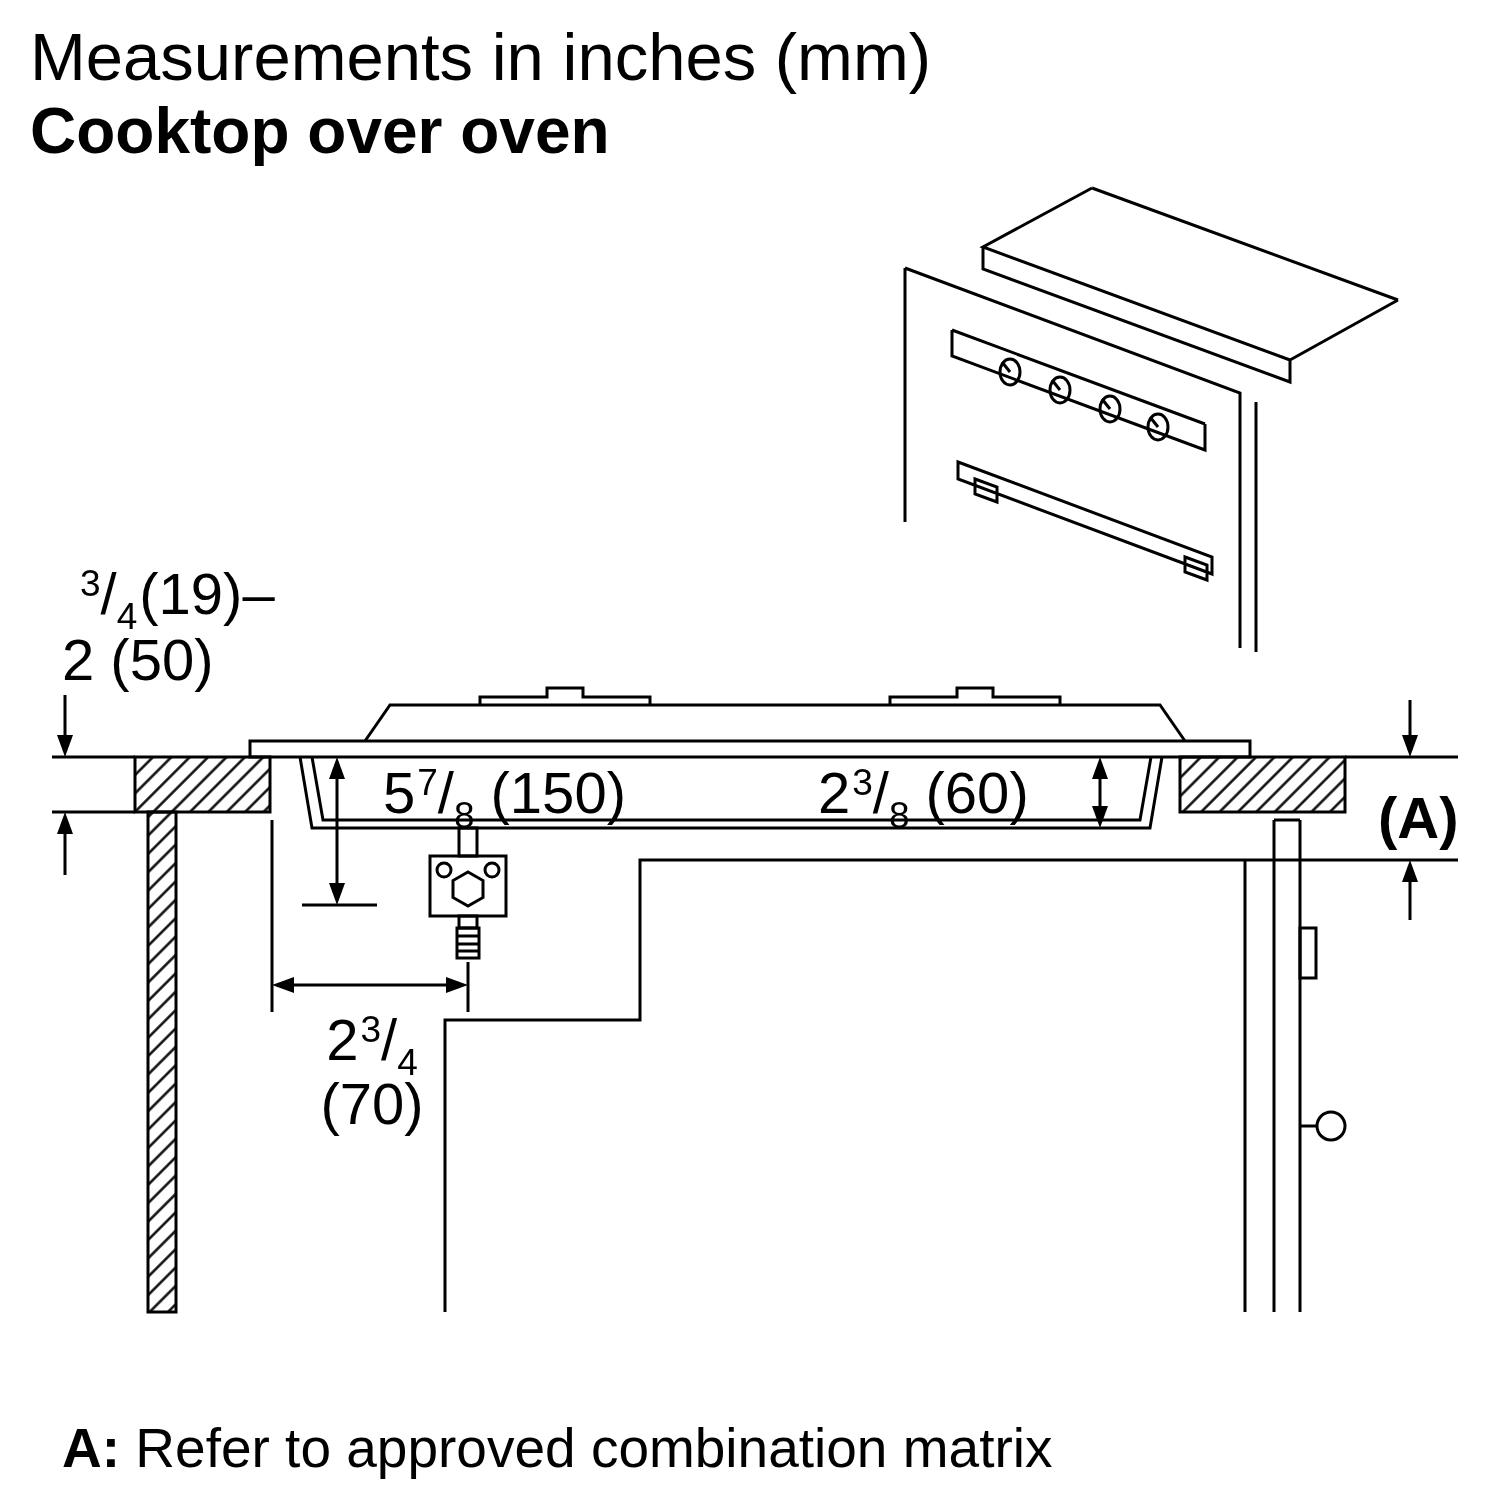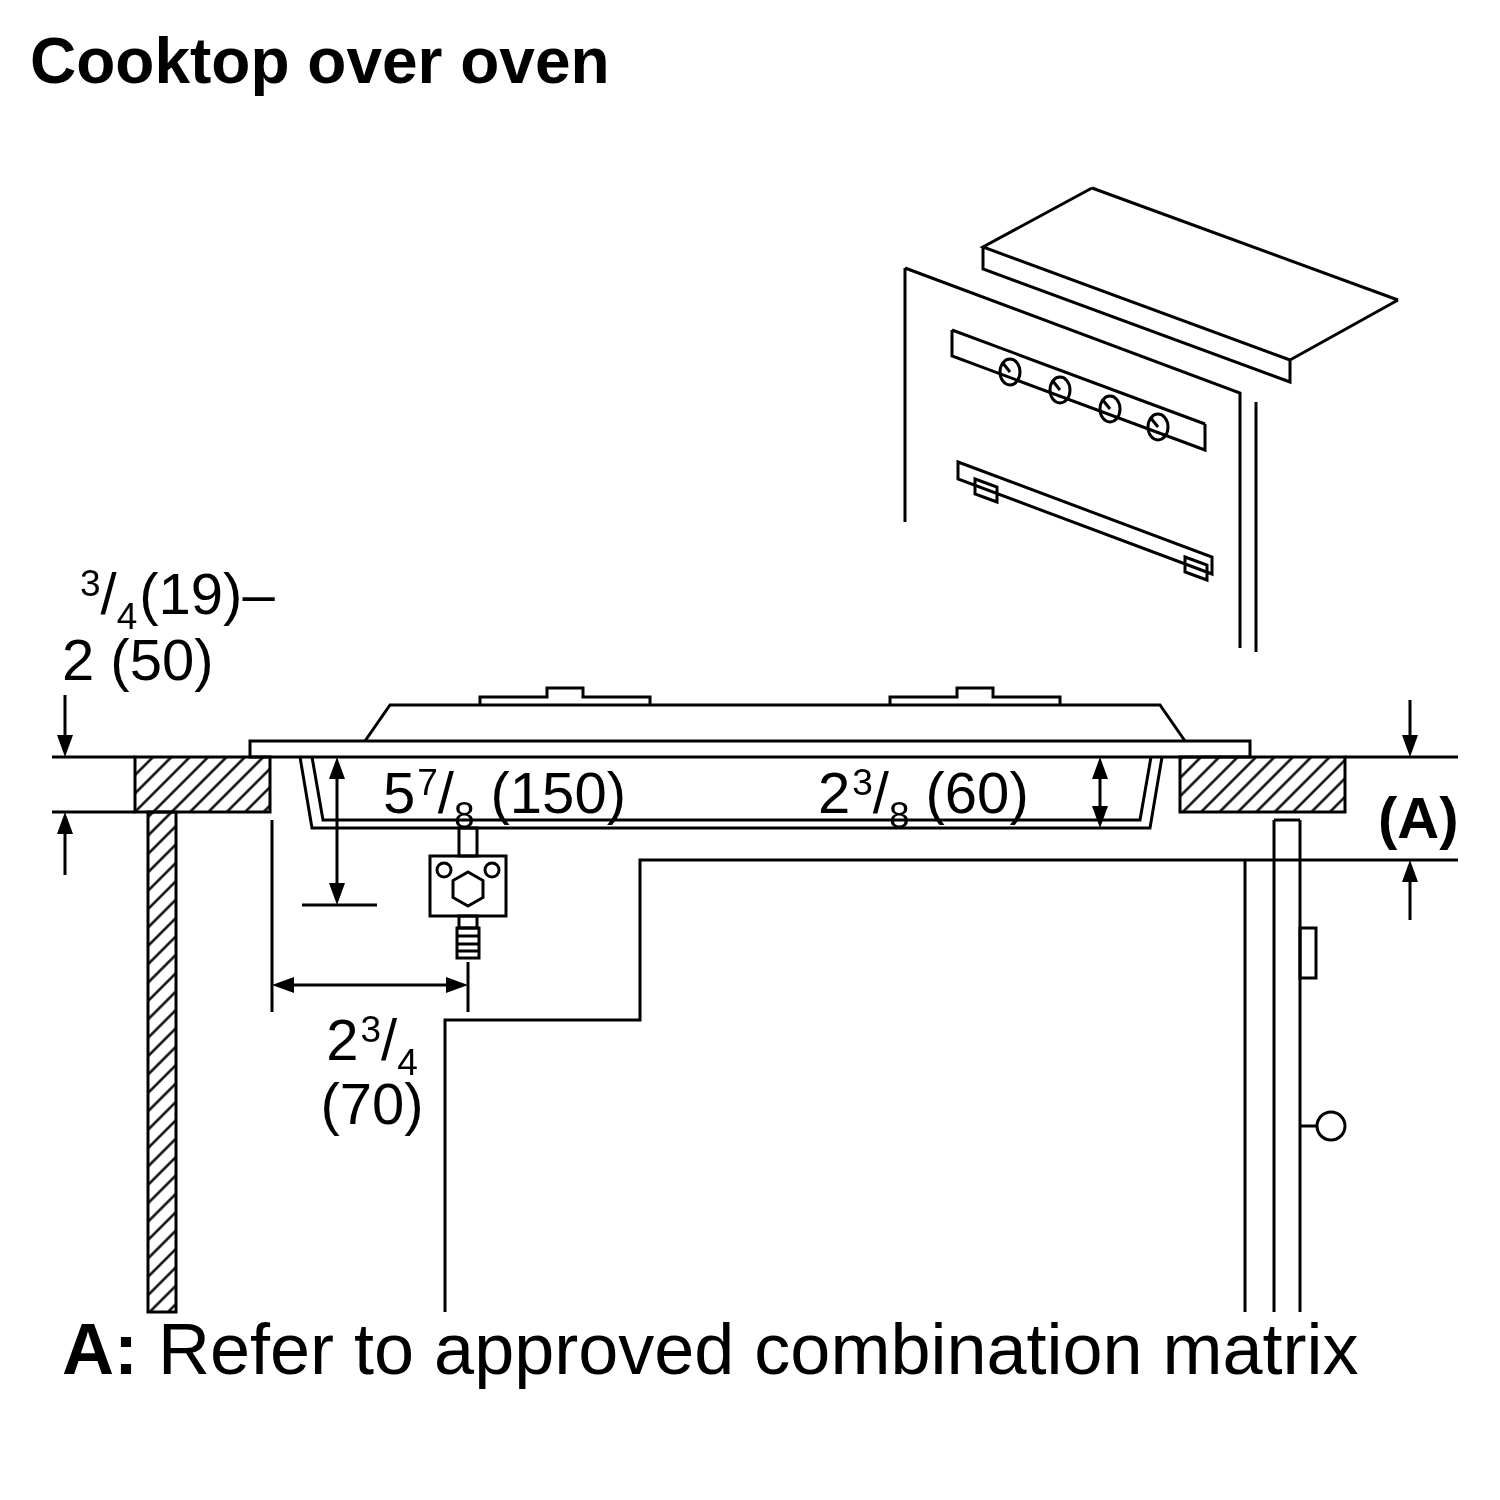--- a/index.html
+++ b/index.html
@@ -9,21 +9,21 @@
     width: 1500px;
     height: 1500px;
     background: #ffffff;
     color: #000000;
     font-family: "Liberation Sans", sans-serif;
     overflow: hidden;
   }
   .title-block { position: absolute; left: 30px; top: 22px; }
   .title { font-size: 67px; font-weight: 400; line-height: 1.05; }
   .subtitle { font-size: 64px; font-weight: 700; line-height: 1.1; margin-top: 4px; }
-  .footnote { position: absolute; left: 62px; top: 1308px; font-size: 72px; }
+  .footnote { position: absolute; left: 62px; top: 1416px; font-size: 55px; }
   .footnote b { font-weight: 700; }
   svg.diagram { position: absolute; left: 0; top: 0; }
   svg text { font-family: "Liberation Sans", sans-serif; fill: #000000; }
   .dim { font-size: 58px; }
   .fr { font-size: 37px; }
   .dimA { font-size: 58px; font-weight: 700; }
 </style>
 </head>
 <body>
 
@@ -112,18 +112,19 @@
       <text class="dim" x="818" y="813"><tspan>2</tspan><tspan class="fr" dy="-18" dx="2">3</tspan><tspan dy="18">/</tspan><tspan class="fr" dy="15">8</tspan><tspan dy="-15" dx="16">(60)</tspan></text>
 
       <text class="dimA" x="1378" y="838">(A)</text>
 
       <text class="dim" x="372" y="1060" text-anchor="middle"><tspan>2</tspan><tspan class="fr" dy="-18" dx="2">3</tspan><tspan dy="18">/</tspan><tspan class="fr" dy="15">4</tspan></text>
       <text class="dim" x="372" y="1124" text-anchor="middle">(70)</text>
     </g>
   </svg>
 
   <div class="title-block">
+    <div class="title">Measurements in inches (mm)</div>
     <div class="subtitle">Cooktop over oven</div>
   </div>
 
   <div class="footnote"><b>A:</b> <span>Refer to approved combination matrix</span></div>
 
 </div>
 
 </body></html>

